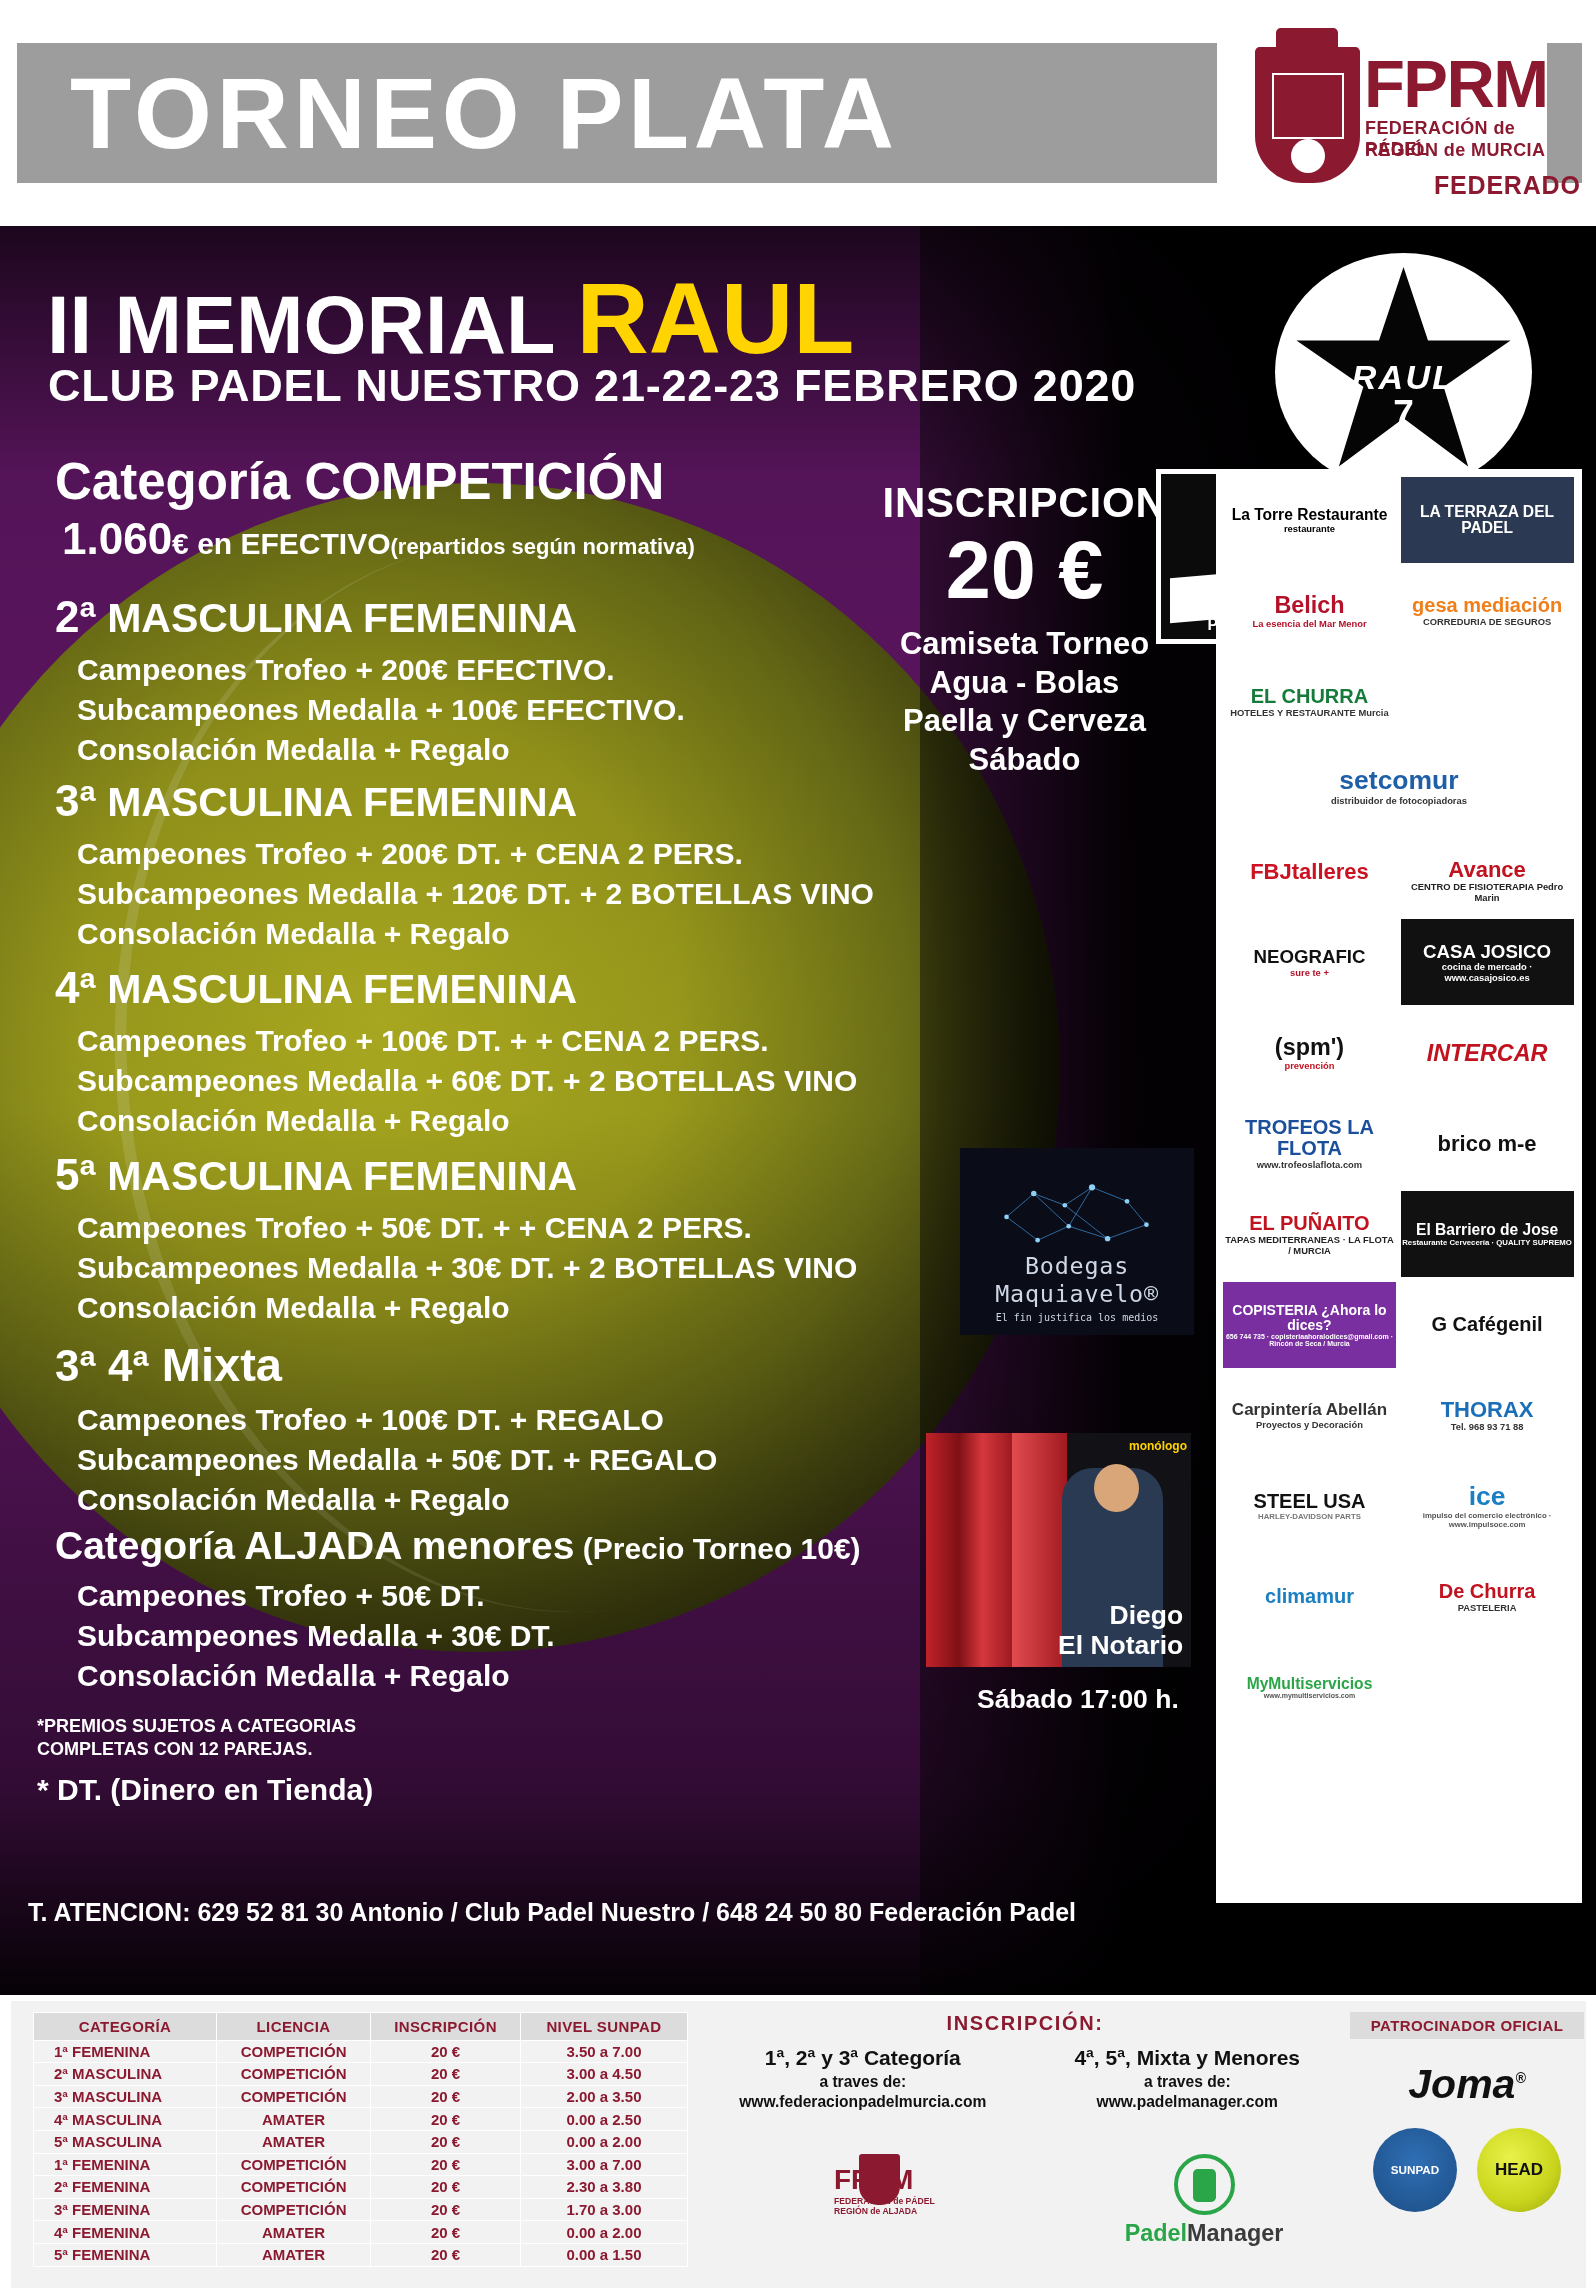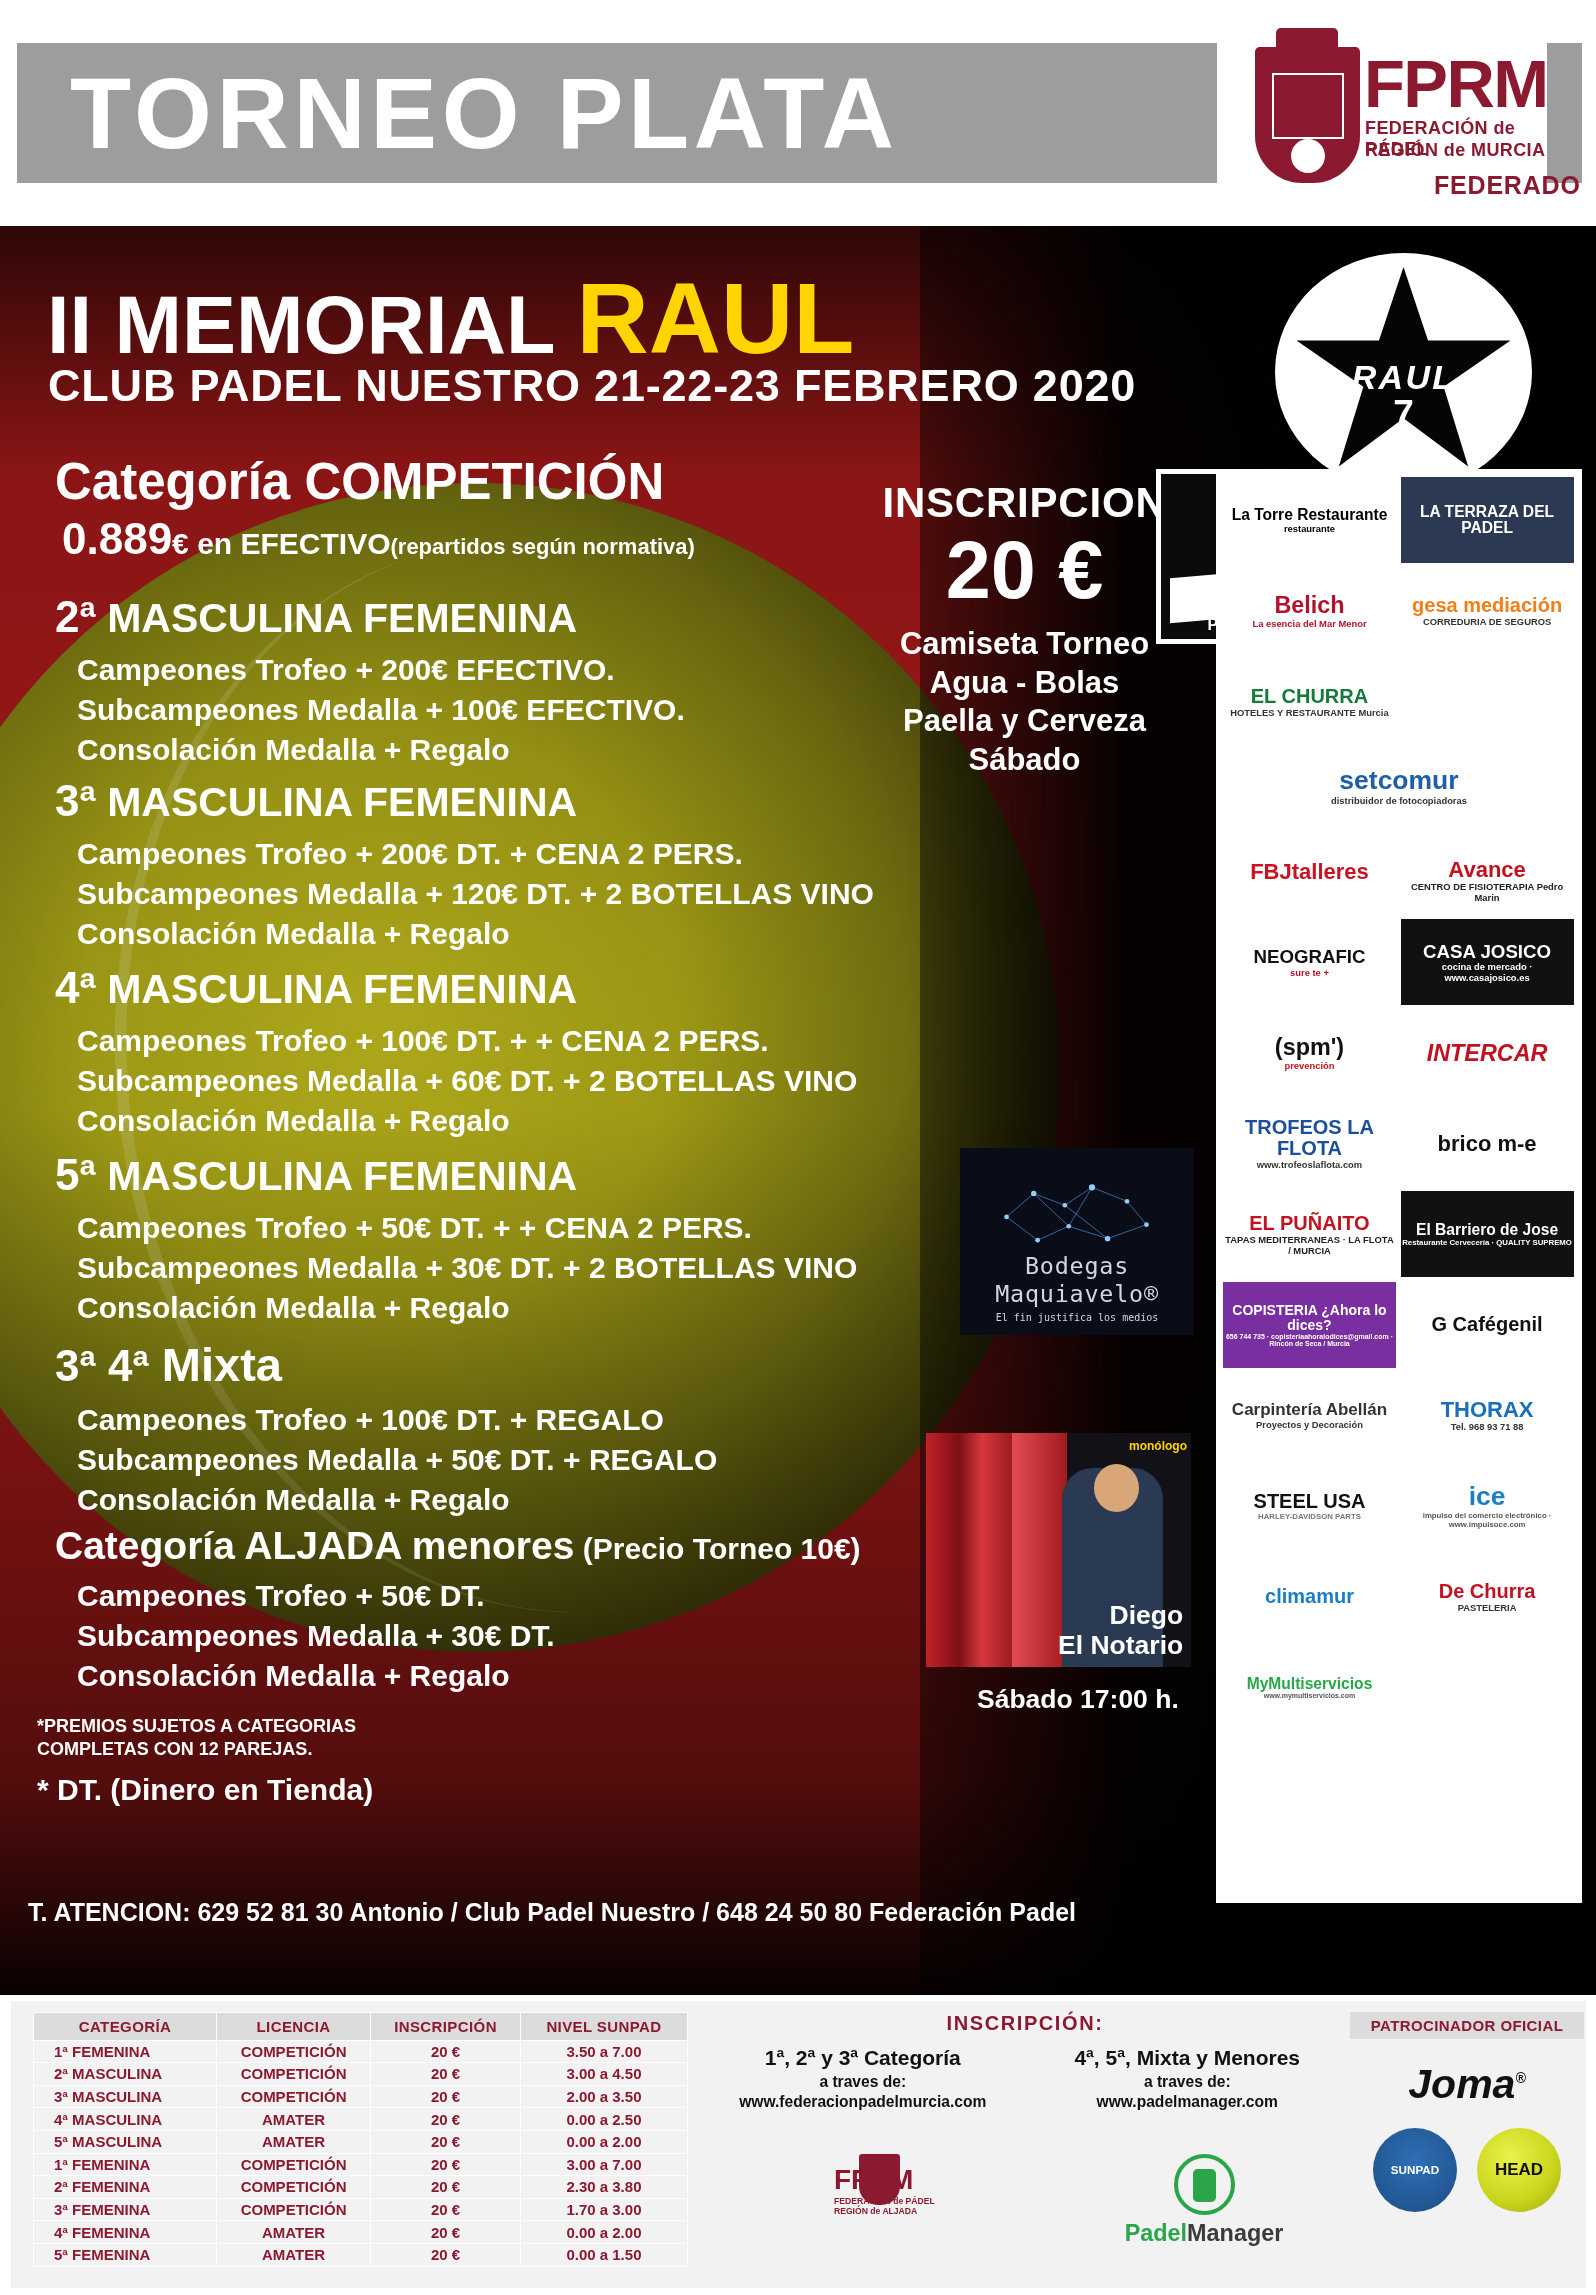--- a/index.html
+++ b/index.html
@@ -66,21 +66,21 @@
     font-size: 18px; font-weight: bold; color: #8b1a30; letter-spacing: 0.4px;
   }
   .fprm-federado {
     position: absolute; left: 195px; top: 148px;
     font-size: 25px; font-weight: bold; color: #8b1a30; letter-spacing: 0.8px;
   }
 
   
   .poster {
     position: absolute; left: 0; top: 226px; width: 1596px; height: 1769px;
-    background: #b91c1c;
+    background: #701a75;
     overflow: hidden;
   }
   
   .ball-bg {
     position: absolute; left: -109px; top: 257px; width: 1169px; height: 1169px;
     border-radius: 50%;
     background: radial-gradient(circle at 42% 45%, #cfd61f 0%, #b9c119 32%, #7e8a12 56%, #3b4208 78%, #141605 92%, #070703 100%);
     opacity: 0.92;
   }
   .ball-seam {
@@ -391,21 +391,21 @@
   <div class="h-club">CLUB PADEL NUESTRO 21-22-23 FEBRERO 2020</div>
 
   <div class="raul-badge">
     <div class="raul-star"></div>
     <div class="raul-badge-text">RAUL</div>
     <div class="raul-badge-num">7</div>
   </div>
 
   <div class="cat-title">Categoría COMPETICIÓN</div>
   <div class="cat-money">
-    <span>0.889</span><span class="small">€</span><span class="small"> en EFECTIVO</span><span class="tiny">(repartidos según normativa)</span>
+    <span>1.060</span><span class="small">€</span><span class="small"> en EFECTIVO</span><span class="tiny">(repartidos según normativa)</span>
   </div>
 
   <div class="group" style="top:366px;">
     <div class="gtitle">
       <span class="num">2ª</span><span> MASCULINA FEMENINA</span>
     </div>
     <div class="gline first">Campeones Trofeo + 200€ EFECTIVO.</div>
     <div class="gline">Subcampeones Medalla + 100€ EFECTIVO.</div>
     <div class="gline">Consolación Medalla + Regalo</div>
   </div>

